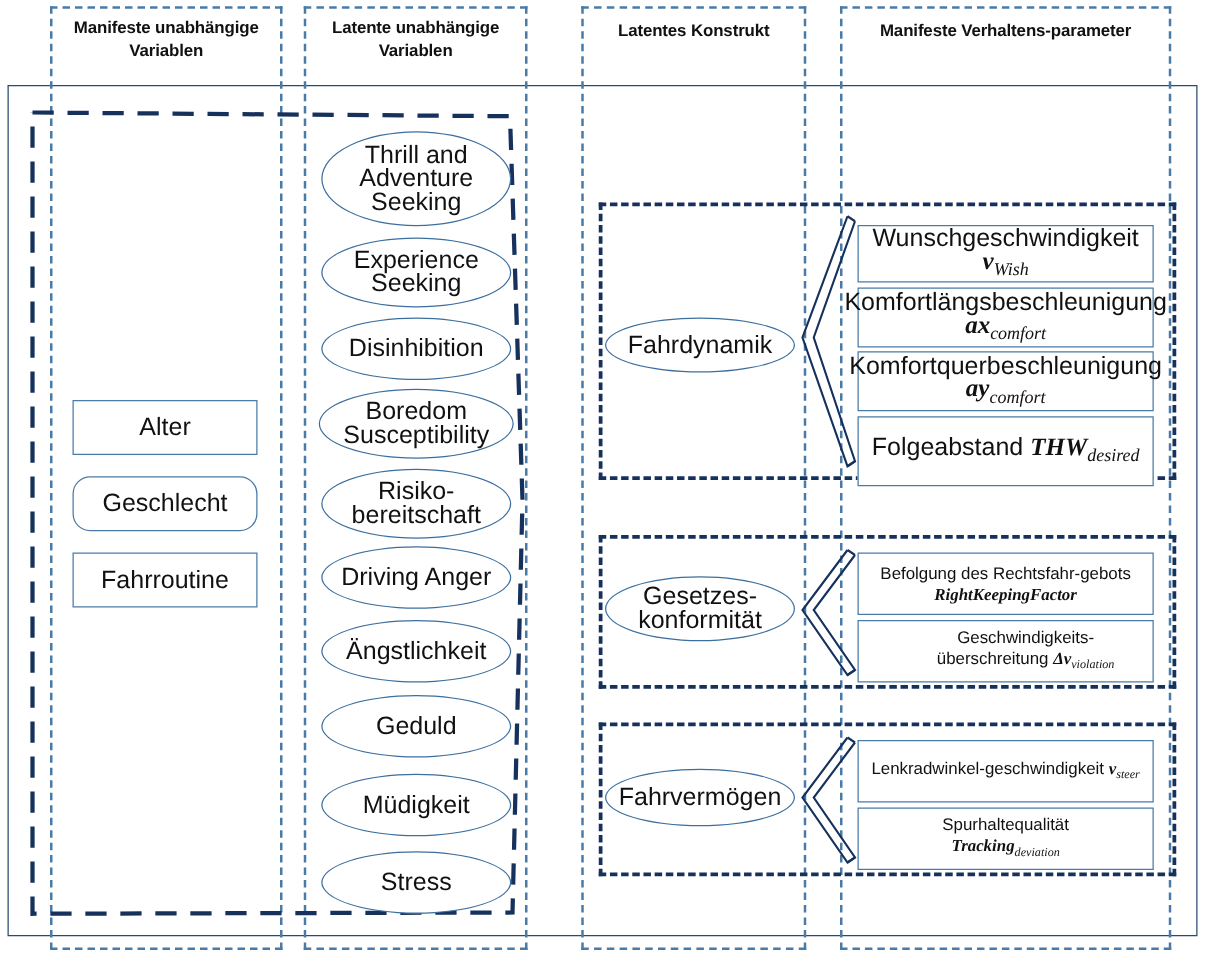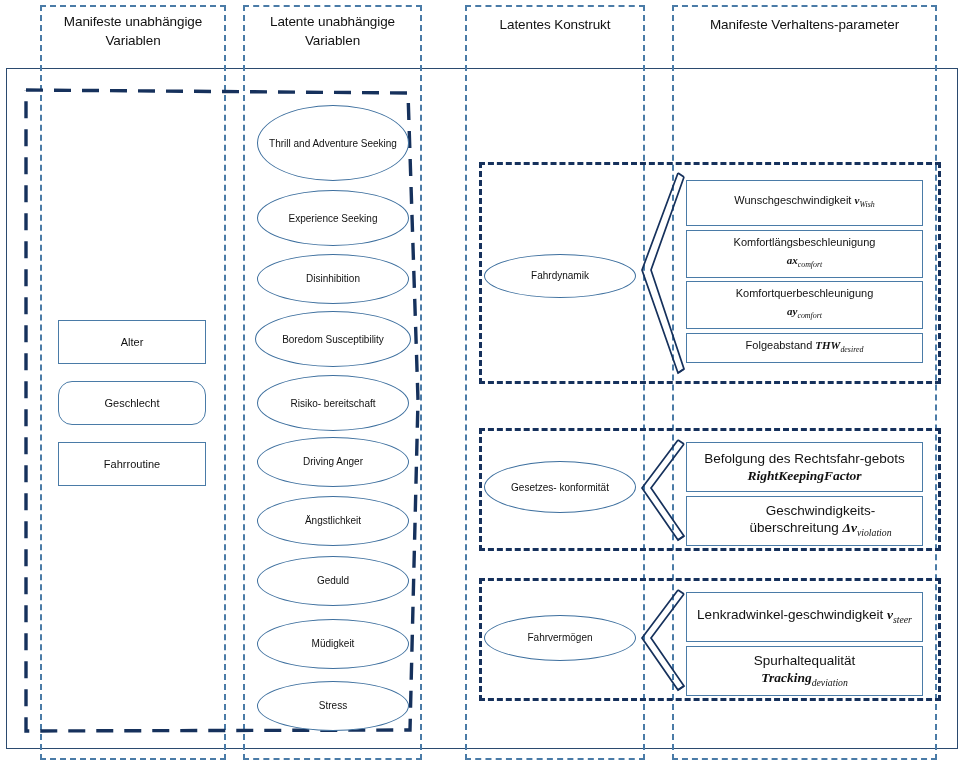--- a/index.html
+++ b/index.html
@@ -19,21 +19,21 @@
   .guide{
     position:absolute;
     box-sizing:border-box;
     border:2px dashed #4a7ba7;
     background:transparent;
     z-index:3;
   }
   .guide-label{
     position:absolute;
     text-align:center;
-    font-weight:normal;
+    font-weight:bold;
     font-size:13.5px;
     line-height:19px;
     color:#111111;
     letter-spacing:-0.1px;
     z-index:6;
   }
 
   
   .outer-frame{
     position:absolute;
@@ -57,40 +57,40 @@
   
   .mbox{
     position:absolute;
     box-sizing:border-box;
     border:1.8px solid #4a7ba7;
     background:#ffffff;
     display:flex;
     align-items:center;
     justify-content:center;
     text-align:center;
-    font-size:11px;
+    font-size:20px;
     line-height:18px;
     color:#111111;
     z-index:5;
     padding:1px 4px;
   }
   .mbox.small{font-size:13.5px;line-height:17px;}
 
   
   .ell{
     position:absolute;
     box-sizing:border-box;
     border:1.5px solid #3d6f9e;
     border-radius:50%;
     background:#ffffff;
     display:flex;
     align-items:center;
     justify-content:center;
     text-align:center;
-    font-size:10px;
+    font-size:20px;
     line-height:18px;
     color:#111111;
     z-index:5;
     padding:0 8px;
   }
   .ell.two{line-height:19px;}
 
   
   .bracket{position:absolute;z-index:5;}
 
@@ -179,21 +179,21 @@
   <div class="mbox" style="left:686px;top:230px;width:237px;height:48px;">
     <span>
       <span>Komfortlängsbeschleunigung </span><br><span class="sym"><span>ax</span><sub>comfort</sub></span>
     </span>
   </div>
   <div class="mbox" style="left:686px;top:281px;width:237px;height:48px;">
     <span>
       <span>Komfortquerbeschleunigung </span><br><span class="sym"><span>ay</span><sub>comfort</sub></span>
     </span>
   </div>
-  <div class="mbox" style="left:686px;top:333px;width:237px;height:30px;">
+  <div class="mbox" style="left:686px;top:333px;width:237px;height:56px;">
     <span>
       <span>Folgeabstand </span><span class="sym"><span>THW</span><sub>desired</sub></span>
     </span>
   </div>
 
   <div class="dgroup" style="left:479px;top:428px;width:462px;height:123px;"></div>
   <div class="ell two" style="left:484px;top:461px;width:152px;height:52px;">
     <span>Gesetzes- konformität</span>
   </div>
   <svg class="bracket" style="left:636px;top:437px;width:56px;height:108px;" width="56" height="108">

